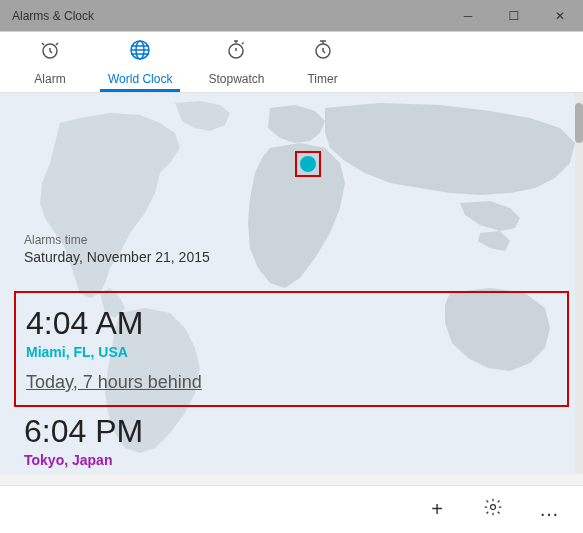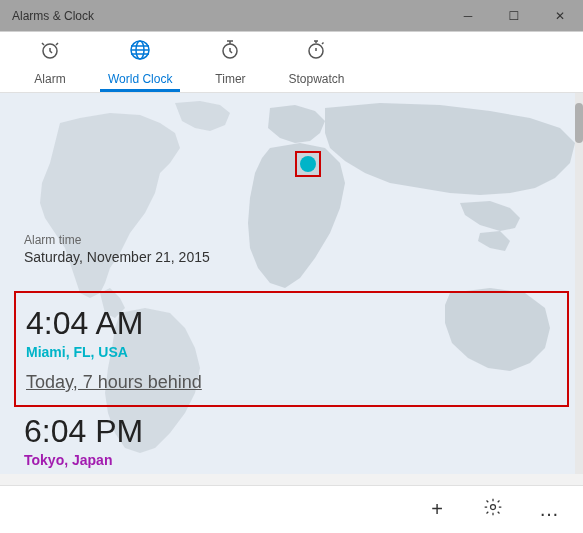--- a/index.html
+++ b/index.html
@@ -258,36 +258,36 @@
         <path d="M3 12h18"></path>
         <path d="M3 8h18M3 16h18"></path>
       </svg>
     </span>
     <span class="tab-label">World Clock</span>
   </div>
   <div class="nav-tab">
     <span class="tab-icon">
       <svg width="24" height="24" viewBox="0 0 24 24" fill="none" stroke="#555" stroke-width="1.5">
         <circle cx="12" cy="13" r="7"></circle>
-        <path d="M12 10v3l2 2"></path>
-        <path d="M9 3h6M12 3v3"></path>
-      </svg>
-    </span>
-    <span class="tab-label">Timer</span>
+        <path d="M12 10v3"></path>
+        <path d="M10 3h4M12 3v2"></path>
+        <path d="M18 6l1.5-1.5"></path>
+      </svg>
+    </span>
+    <span class="tab-label">Stopwatch</span>
   </div>
   <div class="nav-tab">
     <span class="tab-icon">
       <svg width="24" height="24" viewBox="0 0 24 24" fill="none" stroke="#555" stroke-width="1.5">
         <circle cx="12" cy="13" r="7"></circle>
-        <path d="M12 10v3"></path>
-        <path d="M10 3h4M12 3v2"></path>
-        <path d="M18 6l1.5-1.5"></path>
-      </svg>
-    </span>
-    <span class="tab-label">Stopwatch</span>
+        <path d="M12 10v3l2 2"></path>
+        <path d="M9 3h6M12 3v3"></path>
+      </svg>
+    </span>
+    <span class="tab-label">Timer</span>
   </div>
 </div>
 
 <div class="main-content">
 
   <svg class="world-map" viewBox="0 0 583 381" xmlns="http://www.w3.org/2000/svg">
 
     <rect width="583" height="381" fill="#e8eef5"></rect>
 
     <path d="M60,30 L80,25 L110,20 L140,22 L160,30 L175,40 L180,55 L170,70 L160,80 L155,100 L145,120 L130,140 L120,160 L110,175 L105,190 L100,200 L90,205 L80,200 L75,185 L70,170 L65,155 L55,140 L45,125 L40,110 L42,90 L50,70 L55,50 Z" fill="#d0d8e0" opacity="0.9"></path>
@@ -312,21 +312,21 @@
 
   <div class="location-dot-container">
     <div class="location-dot"></div>
   </div>
 
   <div class="scrollbar-hint">
     <div class="scrollbar-thumb"></div>
   </div>
 
   <div class="local-time-section">
-    <div class="local-time-label">Alarm time</div>
+    <div class="local-time-label">Alarms time</div>
     <div class="local-date">Saturday, November 21, 2015</div>
   </div>
 
   <div class="clock-entry highlighted">
     <div class="clock-time">4:04 AM</div>
     <div class="clock-city cyan">Miami, FL, USA</div>
     <div class="clock-offset">Today, 7 hours behind</div>
   </div>
 
   <div class="clock-entry secondary">

